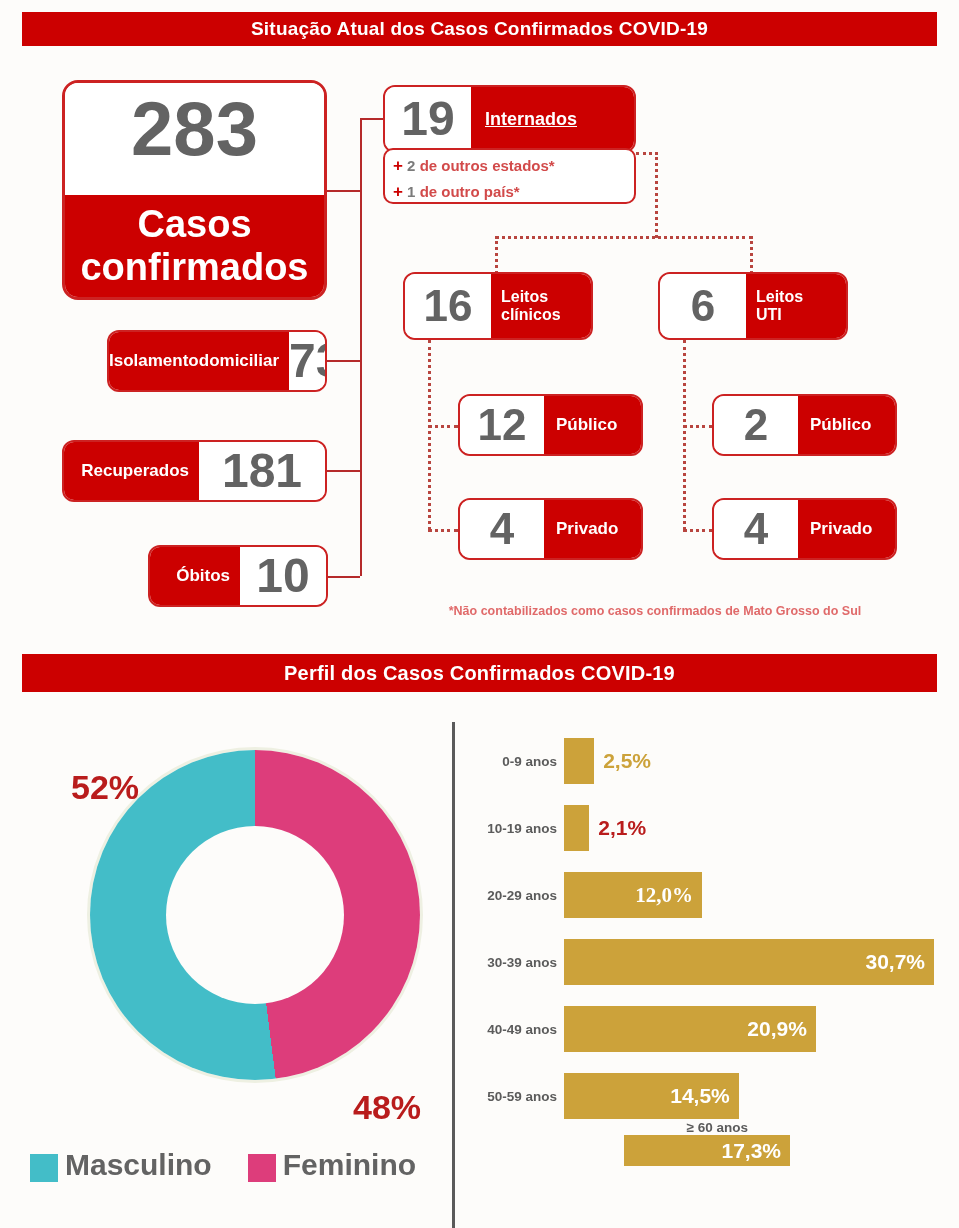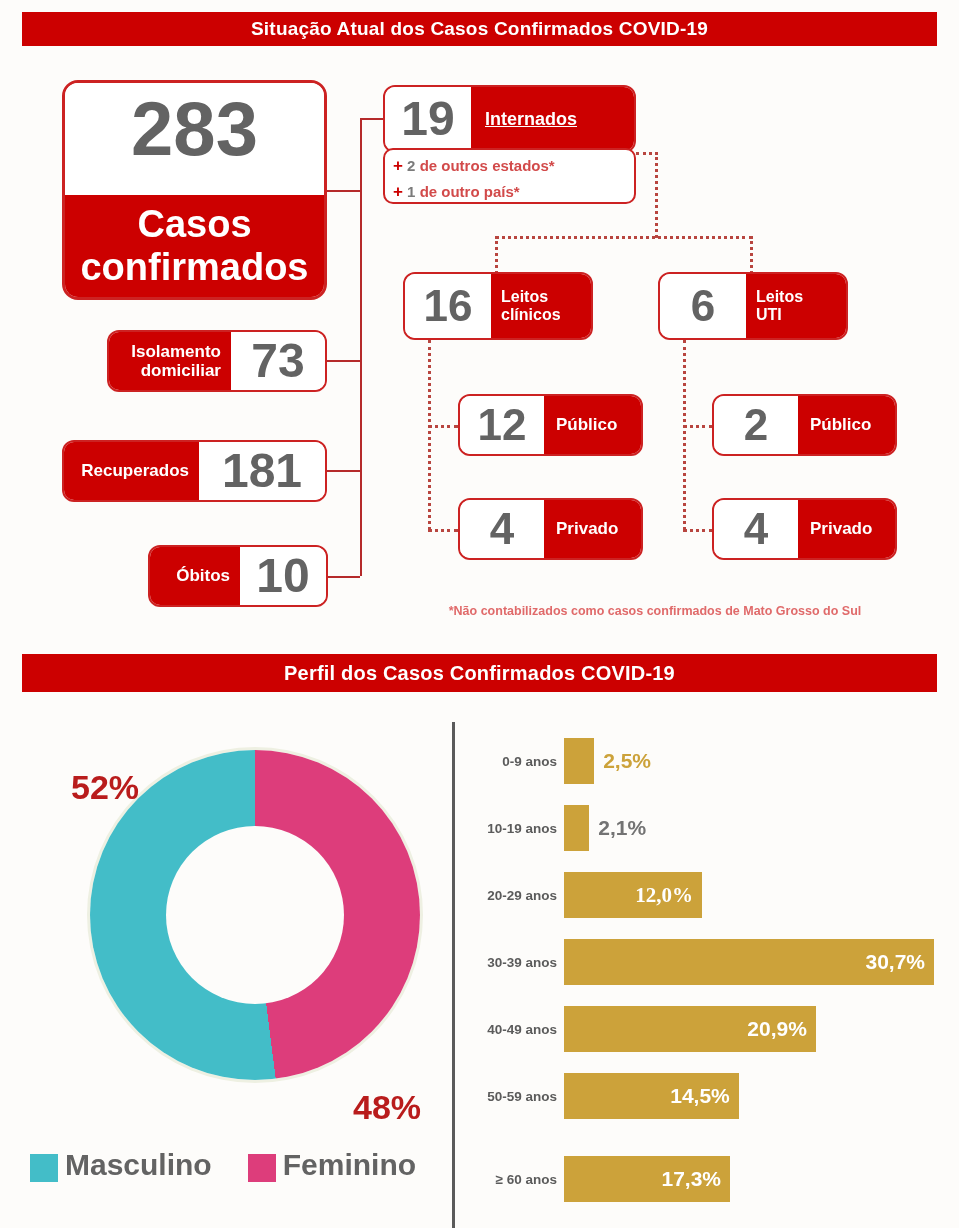--- a/index.html
+++ b/index.html
@@ -81,22 +81,22 @@
   .note-line { font-size: 15px; font-weight: bold; color: #d24a4a; white-space: nowrap; line-height: 1.55; }
   .note-line .plus { color: #cc0000; font-size: 17px; }
   .note-line .qty  { color: #7b7b7b; }
 
   
   .card.rev .num { order: 2; }
   .card.rev .lbl { order: 1; }
 
   #card-isolamento { left: 107px; top: 330px; width: 220px; height: 62px; }
   #card-isolamento .lbl { flex: 0 0 122px; font-size: 17px; justify-content: flex-end;
-                          text-align: right; padding-right: 10px; flex-direction: column;
-                          align-items: flex-end; justify-content: center; }
+                          text-align: right; padding-right: 10px; flex-direction: row;
+                          align-items: center; justify-content: center; }
   #card-isolamento .num { flex: 1 1 auto; font-size: 48px; }
 
   #card-recuperados { left: 62px; top: 440px; width: 265px; height: 62px; }
   #card-recuperados .lbl { flex: 0 0 135px; font-size: 17px; align-items: center;
                            justify-content: flex-end; padding-right: 10px; }
   #card-recuperados .num { flex: 1 1 auto; font-size: 48px; }
 
   #card-obitos { left: 148px; top: 545px; width: 180px; height: 62px; }
   #card-obitos .lbl { flex: 0 0 90px; font-size: 17px; align-items: center;
                       justify-content: flex-end; padding-right: 10px; }
@@ -323,21 +323,21 @@
 
   <div id="bars">
       <div class="bar-row small" style="top: 0px; height: 46px;">
         <div class="cat">0-9 anos</div>
         <div class="bar" style="width: 30.1303px; background: rgb(204, 162, 58);"></div>
         <div class="val-out" style="color: rgb(204, 162, 58);">2,5%</div>
       </div>
       <div class="bar-row small" style="top: 67px; height: 46px;">
         <div class="cat">10-19 anos</div>
         <div class="bar" style="width: 25.3094px; background: rgb(204, 162, 58);"></div>
-        <div class="val-out" style="color: #737373;">2,1%</div>
+        <div class="val-out" style="color: #b91c1c;">2,1%</div>
       </div>
       <div class="bar-row" style="top: 134px; height: 46px;">
         <div class="cat">20-29 anos</div>
         <div class="bar" style="width: 138px; background: rgb(204, 162, 58); font-family: Liberation Serif, serif;">
           <span>12,0%</span>
         </div>
       </div>
       <div class="bar-row" style="top: 201px; height: 46px;">
         <div class="cat">30-39 anos</div>
         <div class="bar" style="width: 370px; background: rgb(204, 162, 58);">
@@ -349,21 +349,21 @@
         <div class="bar" style="width: 251.889px; background: rgb(204, 162, 58);">
           <span>20,9%</span>
         </div>
       </div>
       <div class="bar-row" style="top: 335px; height: 46px;">
         <div class="cat">50-59 anos</div>
         <div class="bar" style="width: 174.756px; background: rgb(204, 162, 58);">
           <span>14,5%</span>
         </div>
       </div>
-      <div class="bar-row" style="top: 418px; height: 46px;">
+      <div class="bar-row" style="top: 382px; height: 46px; flex-direction: column;">
         <div class="cat">≥ 60 anos</div>
         <div class="bar" style="width: 166px; background: rgb(204, 162, 58);">
           <span>17,3%</span>
         </div>
       </div>
     </div>
 
 </div>
 
 </body></html>

